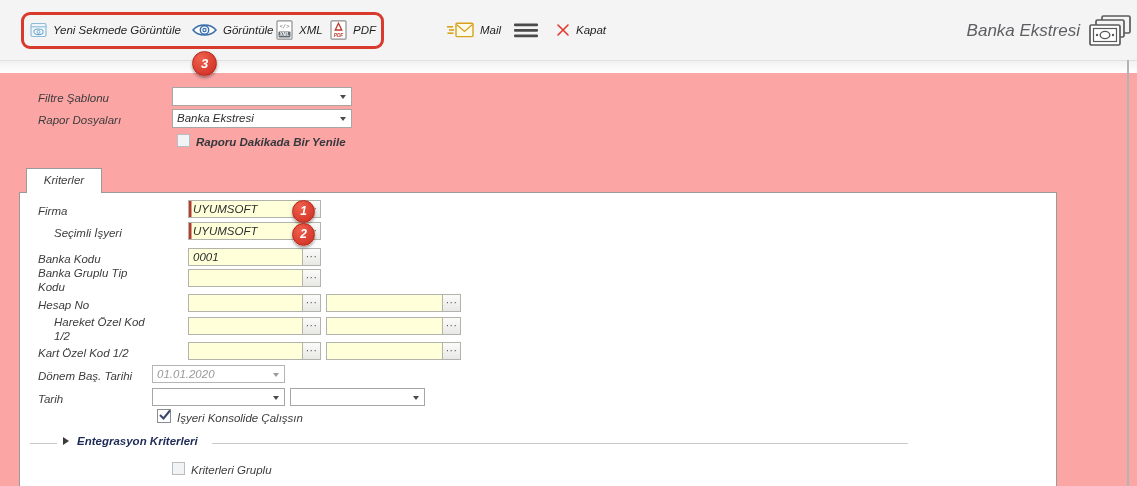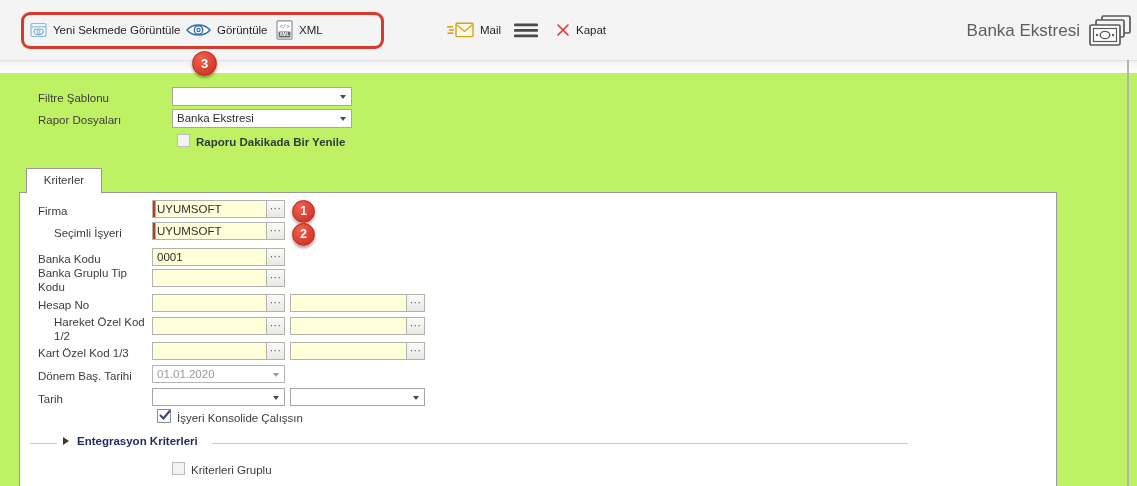--- a/index.html
+++ b/index.html
@@ -1,17 +1,17 @@
 <!DOCTYPE html>
 <html><head>
 <meta charset="utf-8">
 <style>
   html,body{margin:0;padding:0;background:#e9e9e9;}
-  .stage{position:relative;width:1137px;height:486px;background:#bef264;overflow:hidden;
-         font-family:"Liberation Sans","DejaVu Sans",sans-serif;-webkit-font-smoothing:antialiased;}
+  .stage{position:relative;width:1137px;height:486px;background:#fca5a5;overflow:hidden;
+         font-family:"Liberation Sans","DejaVu Sans",sans-serif;font-style:italic;-webkit-font-smoothing:antialiased;}
   
   .toolbar{position:absolute;left:0;top:0;width:1137px;height:60px;background:#f4f4f5;border-bottom:1px solid #e0e0e2;}
   .content-fade{position:absolute;left:0;top:61px;width:1137px;height:12px;background:linear-gradient(#f1f1f2,#ffffff);}
   .tbtn{position:absolute;top:0;height:60px;display:flex;align-items:center;gap:6px;cursor:pointer;}
   .tbtn span.tlabel{font-size:11.5px;color:#1f1f1f;white-space:nowrap;}
   .hl-rect{position:absolute;left:21px;top:12px;width:363px;height:37px;border:3px solid #d93a2e;border-radius:9px;
            box-sizing:border-box;pointer-events:none;z-index:5;}
   .badge{position:absolute;z-index:6;border-radius:50%;text-align:center;color:#fff;font-weight:bold;
          background:radial-gradient(circle at 35% 28%,#f0604f,#cb2b1f);border:1px solid #b5251a;
          box-shadow:0 2px 3px rgba(0,0,0,.35);box-sizing:border-box;}
@@ -23,21 +23,21 @@
   .right-border{position:absolute;left:1127px;top:60px;width:2px;height:426px;background:#b3b3b3;}
   
   .lbl{position:absolute;font-size:11.5px;color:#3c3c3c;line-height:14px;}
   .dd{position:absolute;height:19px;background:#fff;border:1px solid #a6a6a6;box-sizing:border-box;
       font-size:11.5px;color:#2e2e2e;line-height:17px;padding:0 18px 0 4px;cursor:pointer;}
   .dd .arr{position:absolute;right:5px;top:7px;width:0;height:0;border-left:3.5px solid transparent;
            border-right:3.5px solid transparent;border-top:4.5px solid #4a4a4a;}
   .dd.disabled{color:#9a9a9a;border-color:#b5b5b5;}
   .dd.disabled .arr{border-top-color:#9a9a9a;}
   .fld{position:absolute;height:18px;background:#ffffda;border:1px solid #b3b3ad;box-sizing:border-box;
-       font-size:11.5px;color:#2e2e2e;line-height:16px;padding:0 20px 0 4px;white-space:nowrap;overflow:hidden;}
+       font-size:11.5px;color:#2e2e2e;line-height:16px;padding:0 20px 0 4px;white-space:nowrap;overflow:hidden;margin-left:36px;}
   .fld.required{box-shadow:inset 2.5px 0 0 #b73a2e;}
   .lookup{position:absolute;right:0;top:0;bottom:0;width:17px;background:linear-gradient(#fbfbf9,#e8e8e4);
           border-left:1px solid #b3b3ad;color:#4a4a4a;font-size:10px;line-height:15px;text-align:center;
           letter-spacing:.5px;cursor:pointer;}
   .cb{position:absolute;width:13px;height:13px;border:1px solid #b9bdc2;background:#f1f3f4;box-sizing:border-box;cursor:pointer;}
   .cb.checked{width:14px;height:14px;background:#fdfdfd;border-color:#8b8f94;}
   .cb svg{position:absolute;left:-1px;top:-3px;}
   
   .panel{position:absolute;left:19px;top:192px;width:1038px;height:294px;border:1px solid #9a9a9a;border-bottom:none;
          box-sizing:border-box;background:#fff;}
@@ -59,39 +59,47 @@
     <div class="tbtn" style="left:30px">
       <svg width="17" height="16" viewBox="0 0 17 16">
         <rect x="1" y="1.5" width="15" height="13" rx="1.5" fill="#eef6fb" stroke="#8ebbd8" stroke-width="1.2"></rect>
         <line x1="1" y1="4.8" x2="16" y2="4.8" stroke="#8ebbd8" stroke-width="1.1"></line>
         <ellipse cx="8.5" cy="9.8" rx="4.6" ry="2.8" fill="#fff" stroke="#6fa7cc" stroke-width="1.1"></ellipse>
         <circle cx="8.5" cy="9.8" r="1.5" fill="none" stroke="#6fa7cc" stroke-width="1"></circle>
       </svg>
       <span class="tlabel">Yeni Sekmede Görüntüle</span>
     </div>
 
-    <div class="tbtn" style="left:186px">
+    <div class="tbtn" style="left:192px">
       <svg width="25" height="16" viewBox="0 0 25 16">
         <path d="M1 8 C6.5 1.2 18.5 1.2 24 8 C18.5 14.8 6.5 14.8 1 8 Z" fill="#fdfdfd" stroke="#3a6fae" stroke-width="1.5"></path>
         <circle cx="12.5" cy="8" r="4.2" fill="none" stroke="#3a6fae" stroke-width="1.4"></circle>
         <circle cx="12.5" cy="8" r="1.6" fill="none" stroke="#3a6fae" stroke-width="1.2"></circle>
       </svg>
       <span class="tlabel">Görüntüle</span>
     </div>
 
     <div class="tbtn" style="left:276px">
       <svg width="17" height="20" viewBox="0 0 17 20">
         <rect x="1" y="0.8" width="15" height="18.4" rx="1" fill="#fff" stroke="#8f8f8f" stroke-width="1.2"></rect>
         <text x="8.5" y="8" font-size="5.5" fill="#7a7a7a" text-anchor="middle" font-family="monospace">&lt;/&gt;</text>
         <rect x="2.5" y="11.5" width="12" height="6" rx="1" fill="#5e6a70"></rect>
         <text x="8.5" y="16.2" font-size="4.8" fill="#fff" text-anchor="middle" font-weight="bold">XML</text>
       </svg>
       <span class="tlabel">XML</span>
     </div>
 
+    <div class="tbtn" style="left:330px">
+      <svg width="17" height="20" viewBox="0 0 17 20">
+        <rect x="1" y="0.8" width="15" height="18.4" rx="1" fill="#fff" stroke="#8f8f8f" stroke-width="1.2"></rect>
+        <path d="M8.5 3.2 L11.8 10 H5.2 Z" fill="none" stroke="#c0392b" stroke-width="1.3"></path>
+        <text x="8.5" y="17" font-size="4.8" fill="#c0392b" text-anchor="middle" font-weight="bold">PDF</text>
+      </svg>
+      <span class="tlabel">PDF</span>
+    </div>
 
 
     <div class="tbtn" style="left:447px">
       <svg width="27" height="16" viewBox="0 0 27 16">
         <rect x="0" y="4" width="6" height="1.6" fill="#d8a21a"></rect>
         <rect x="2" y="7.2" width="5" height="1.6" fill="#d8a21a"></rect>
         <rect x="0.5" y="10.4" width="6" height="1.6" fill="#d8a21a"></rect>
         <rect x="9" y="1.2" width="17" height="13.4" rx="1" fill="#fffbea" stroke="#d8a21a" stroke-width="1.4"></rect>
         <path d="M9.5 2.4 L17.5 9.4 L25.5 2.4" fill="none" stroke="#d8a21a" stroke-width="1.3"></path>
       </svg>
@@ -189,21 +197,21 @@
   <div class="lbl" style="left:54px;top:315px;width:108px">Hareket Özel Kod 1/2</div>
   <div class="fld" style="left:152px;top:317px;width:133px">
     <span></span>
     <span class="lookup">···</span>
   </div>
   <div class="fld" style="left:290px;top:317px;width:135px">
     <span></span>
     <span class="lookup">···</span>
   </div>
 
-  <div class="lbl" style="left:38px;top:346px">Kart Özel Kod 1/3</div>
+  <div class="lbl" style="left:38px;top:346px">Kart Özel Kod 1/2</div>
   <div class="fld" style="left:152px;top:342px;width:133px">
     <span></span>
     <span class="lookup">···</span>
   </div>
   <div class="fld" style="left:290px;top:342px;width:135px">
     <span></span>
     <span class="lookup">···</span>
   </div>
 
   <div class="lbl" style="left:38px;top:369px">Dönem Baş. Tarihi</div>

